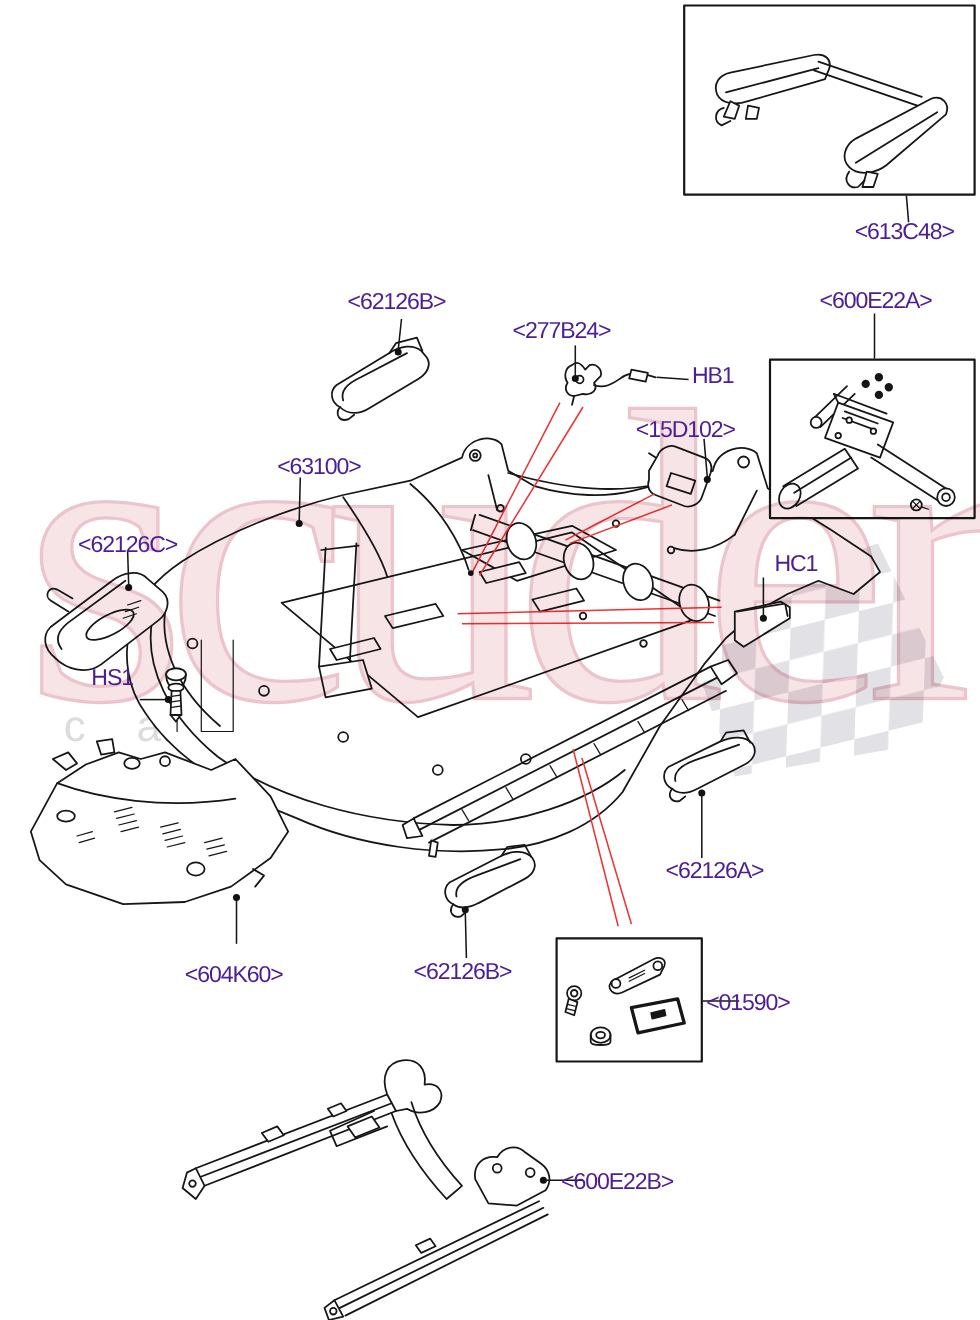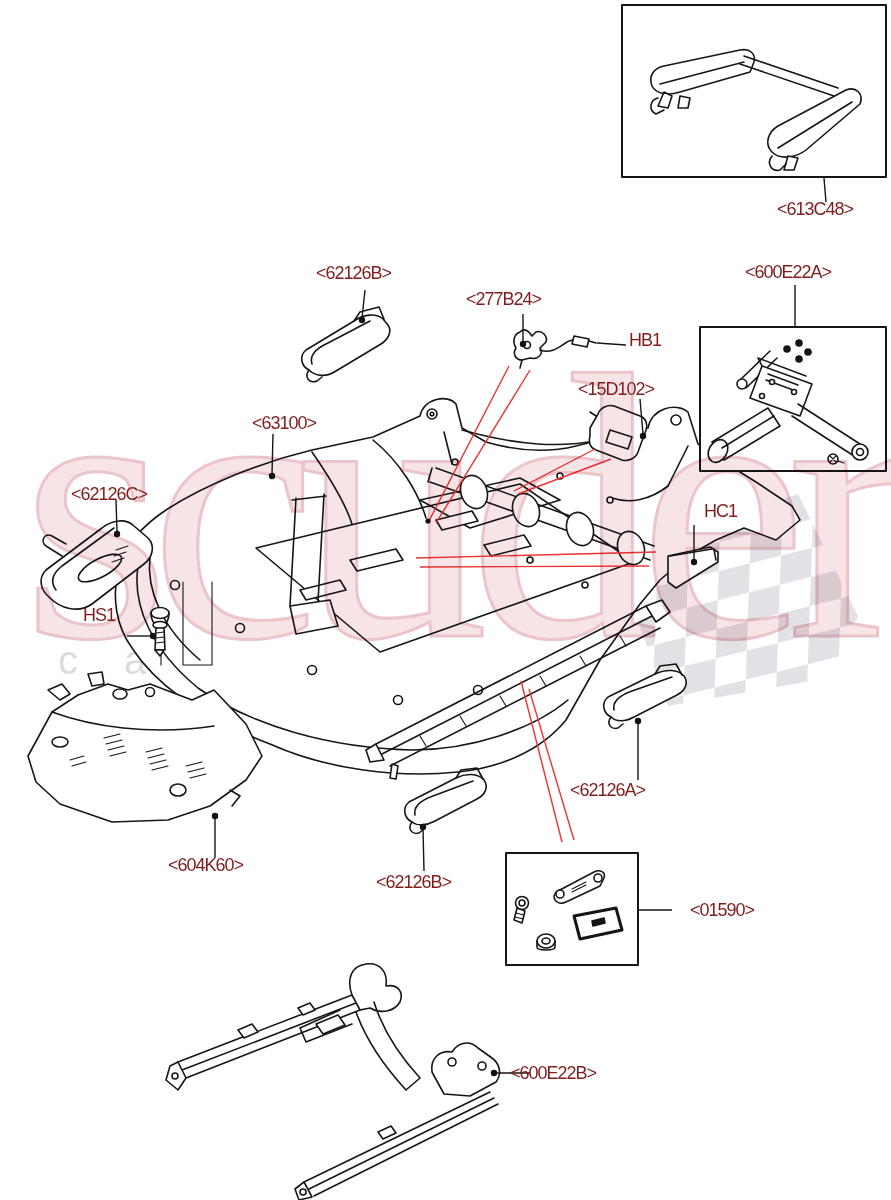--- a/index.html
+++ b/index.html
@@ -1,19 +1,19 @@
 <!DOCTYPE html>
 <html><head>
 <meta charset="utf-8">
 <style>
   html,body{margin:0;padding:0;background:#fff;}
   .stage{position:relative;width:891px;height:1200px;overflow:hidden;background:#fff;
          font-family:"Liberation Sans",sans-serif;}
   .stage svg{position:absolute;left:0;top:0;}
-  .lbl{position:absolute;color:#7f1d1d;font-size:18px;line-height:1;letter-spacing:-1px;
+  .lbl{position:absolute;color:#4c1d95;font-size:21px;line-height:1;letter-spacing:-1px;
        white-space:nowrap;cursor:pointer;}
   .brand{position:absolute;left:22px;top:318px;font-family:"Liberation Serif",serif;
          font-size:380px;line-height:1;letter-spacing:-20px;color:#f5dfe2;
          -webkit-text-stroke:3px #e9bac2;mix-blend-mode:multiply;opacity:.85;
          white-space:nowrap;pointer-events:none;}
 </style>
 </head>
 <body>
 
 <div class="stage">
@@ -274,19 +274,19 @@
 <div class="lbl" style="left:777px;top:200px">&lt;613C48&gt;</div>
 <div class="lbl" style="left:316px;top:264px">&lt;62126B&gt;</div>
 <div class="lbl" style="left:466px;top:290px">&lt;277B24&gt;</div>
 <div class="lbl" style="left:629px;top:331px">HB1</div>
 <div class="lbl" style="left:578px;top:380px">&lt;15D102&gt;</div>
 <div class="lbl" style="left:745px;top:263px">&lt;600E22A&gt;</div>
 <div class="lbl" style="left:252px;top:414px">&lt;63100&gt;</div>
 <div class="lbl" style="left:71px;top:485px">&lt;62126C&gt;</div>
 <div class="lbl" style="left:704px;top:502px">HC1</div>
 <div class="lbl" style="left:83px;top:606px">HS1</div>
-<div class="lbl" style="left:570px;top:781px">&lt;62126A&gt;</div>
+<div class="lbl" style="left:605px;top:781px">&lt;62126A&gt;</div>
 <div class="lbl" style="left:376px;top:873px">&lt;62126B&gt;</div>
-<div class="lbl" style="left:690px;top:901px">&lt;01590&gt;</div>
-<div class="lbl" style="left:168px;top:856px">&lt;604K60&gt;</div>
+<div class="lbl" style="left:642px;top:901px">&lt;01590&gt;</div>
+<div class="lbl" style="left:168px;top:876px">&lt;604K60&gt;</div>
 <div class="lbl" style="left:510px;top:1064px">&lt;600E22B&gt;</div>
 
 </div>
 
 </body></html>

